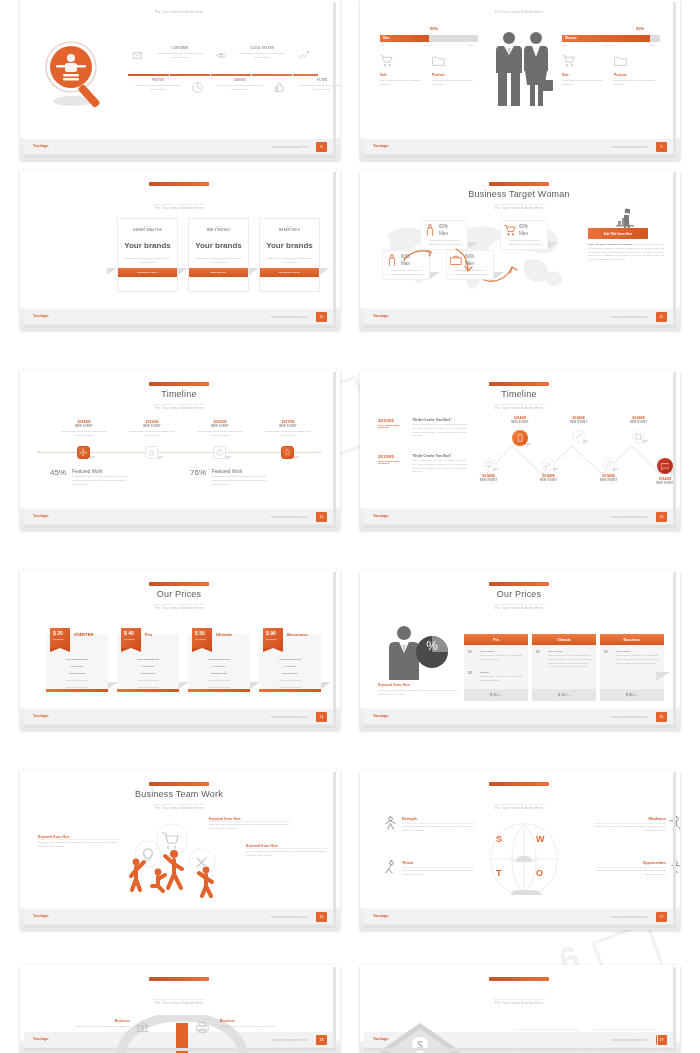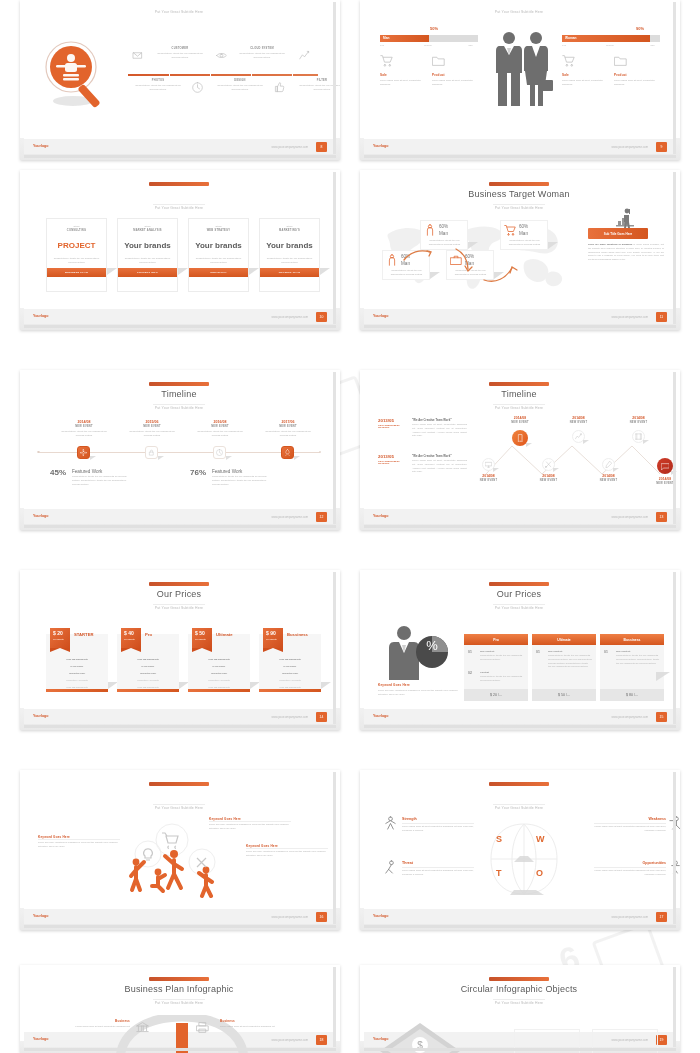--- a/index.html
+++ b/index.html
@@ -77,21 +77,21 @@
   .tbody { position:absolute; background:#f5f5f5; }
   .tfoot { position:absolute; background:#e6e6e6; color:#6a6a6a; font-size:3.6px;
            display:flex; align-items:center; justify-content:center; }
   .tnum { position:absolute; font-size:3.4px; font-weight:bold; color:#8a8a8a; }
 
   
   .tl { position:absolute; height:1px; background:#e8d9d0; }
   .hexc { position:absolute; width:13px; height:13px; background:#fff; border:1px solid #ebe2dc;
           border-radius:3px; display:flex; align-items:center; justify-content:center; }
   .dot { position:absolute; width:2.5px; height:2.5px; border:1px solid #e0cfc5; border-radius:50%; background:#fff; }
-  .pctbig { position:absolute; font-size:8px; color:#6f6f6f; font-weight:700; }
+  .pctbig { position:absolute; font-size:8px; color:#6f6f6f; font-weight:400; }
 
   
   .swl { position:absolute; font-size:3.6px; font-weight:bold; color:#d4582a; }
   .swline { position:absolute; height:1px; background:#ededed; }
   .swglyph { position:absolute; font-size:9px; color:#e06a32; font-weight:bold; }
 
   
   .mapcard { position:absolute; background:#fff; border:1px solid #f0f0f0; }
   .subtitle-btn { position:absolute; background:linear-gradient(90deg,#e8713c,#d4561f); color:#fff;
                   font-size:3px; font-weight:bold; display:flex; align-items:center; justify-content:center; }
@@ -273,27 +273,20 @@
     <div class="slide" style="left:20px; top:170px; height:160px;">
       <div class="sgray"></div>
       <div class="sheet">
         <div class="hbar" style="top:10px;"></div>
         <div class="subrule" style="top:32px;"></div>
         <div class="subt" style="top:34px;">Put Your Great Subtitle Here</div>
         <div class="footer">
           <div class="flogo">Yourlogo</div>
           <div class="fsite">www.yourcompanyname.com</div>
           <div class="fnum">10</div>
-        </div>
-        <div class="bcard" style="left:22px; top:46px; width:61px; height:74px;">
-          <div class="body cen" style="position:absolute; left:0; right:0; top:6px;">Steps</div>
-          <div class="lbl cen" style="position:absolute; left:0; right:0; top:10px;">Consulting</div>
-          <div style="position:absolute; left:0; right:0; top:22px; text-align:center; font-size:8px; font-weight:bold; color:#e2642c;">PROJECT</div>
-          <div class="body cen" style="position:absolute; left:5px; right:5px; top:38px;">Consectetuerly iterate top-line alignments for wireless metrics</div>
-          <div class="bbtn" style="bottom:14px;">BUSINESS PLAN</div>
         </div>
         <div class="shadowTri" style="left:83px; top:96px;"></div>
         <div class="bcard" style="left:93px; top:46px; width:61px; height:74px;">
           <div class="body cen" style="position:absolute; left:0; right:0; top:6px;">Steps</div>
           <div class="lbl cen" style="position:absolute; left:0; right:0; top:10px;">Market Analysis</div>
           <div style="position:absolute; left:0; right:0; top:22px; text-align:center; font-size:8px; font-weight:bold; color:#5d5d5d;">Your brands</div>
           <div class="body cen" style="position:absolute; left:5px; right:5px; top:38px;">Consectetuerly iterate top-line alignments for wireless metrics</div>
           <div class="bbtn" style="bottom:14px;">PROJECT INFO</div>
         </div>
         <div class="shadowTri" style="left:154px; top:96px;"></div>
@@ -690,20 +683,21 @@
         <div class="tfoot" style="left:236px; top:117px; width:64px; height:12px;">$ 80 /...</div>
         <div class="shadowTri" style="left:292px; top:100px; border-left-width:14px; border-bottom-width:9px;"></div>
       </div>
       <div class="rightedge"></div>
       <div class="botedge"></div>
     </div>
     <div class="slide" style="left:20px; top:770px; height:160px;">
       <div class="sgray"></div>
       <div class="sheet">
         <div class="hbar" style="top:10px;"></div>
+        <div class="title" style="top:17px; font-size:9px;">Business Team Work</div>
         <div class="subrule" style="top:32px;"></div>
         <div class="subt" style="top:34px;">Put Your Great Subtitle Here</div>
         <div class="footer">
           <div class="flogo">Yourlogo</div>
           <div class="fsite">www.yourcompanyname.com</div>
           <div class="fnum">16</div>
         </div>
         <div style="position:absolute; left:96px; top:48px; width:120px; height:78px;">
           <svg width="120" height="78" viewBox="0 0 120 78" fill="#e2642c">
             <circle cx="52" cy="20" r="16" fill="none" stroke="#efefef"></circle>
@@ -811,21 +805,20 @@
           </svg>
         </div>
       </div>
       <div class="rightedge"></div>
       <div class="botedge"></div>
     </div>
     <div class="slide" style="left:20px; top:965px; height:88px;">
       <div class="sgray"></div>
       <div class="sheet">
         <div class="hbar" style="top:10px;"></div>
-        <div class="title" style="top:17px; font-size:9px;">Business Plan Infographic</div>
         <div class="subrule" style="top:32px;"></div>
         <div class="subt" style="top:34px;">Put Your Great Subtitle Here</div>
         <div class="footer">
           <div class="flogo">Yourlogo</div>
           <div class="fsite">www.yourcompanyname.com</div>
           <div class="fnum">18</div>
         </div>
         <div style="position:absolute; left:88px; top:48px; width:140px; height:46px;">
           <svg width="140" height="46" viewBox="0 0 140 46" fill="none">
             <path d="M8 46C8 18 34 2 70 2s62 16 62 44" stroke="#e0e0e0" stroke-width="9"></path>
@@ -854,21 +847,20 @@
           </svg>
         </div>
       </div>
       <div class="rightedge"></div>
       <div class="botedge"></div>
     </div>
     <div class="slide" style="left:360px; top:965px; height:88px;">
       <div class="sgray"></div>
       <div class="sheet">
         <div class="hbar" style="top:10px;"></div>
-        <div class="title" style="top:17px; font-size:9px;">Circular Infographic Objects</div>
         <div class="subrule" style="top:32px;"></div>
         <div class="subt" style="top:34px;">Put Your Great Subtitle Here</div>
         <div class="footer">
           <div class="flogo">Yourlogo</div>
           <div class="fsite">www.yourcompanyname.com</div>
           <div class="fnum">19</div>
         </div>
         <div style="position:absolute; left:16px; top:56px; width:120px; height:64px;">
           <svg width="120" height="64" viewBox="0 0 120 64" fill="none">
             <path d="M40 0 L80 28 L40 56 L0 28z" fill="#d3d3d3"></path>

